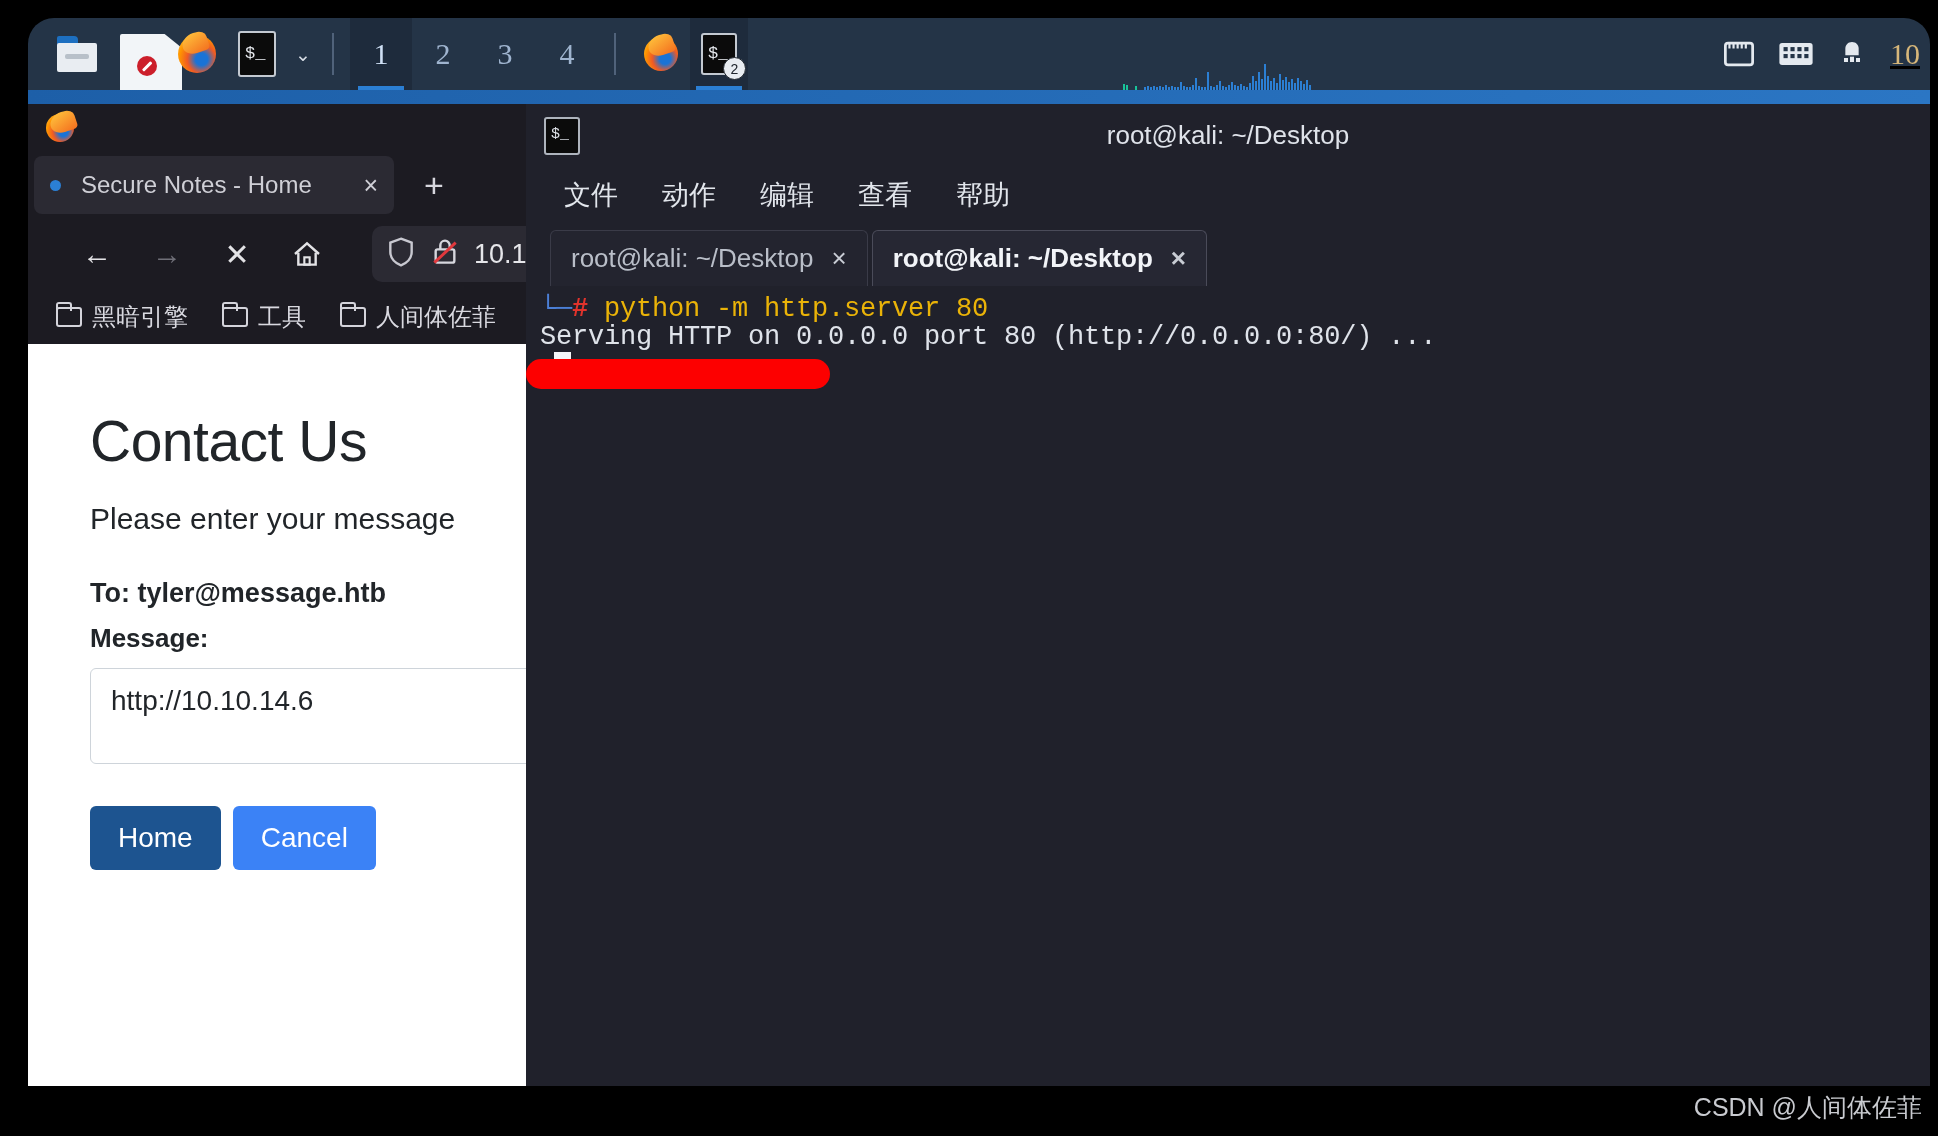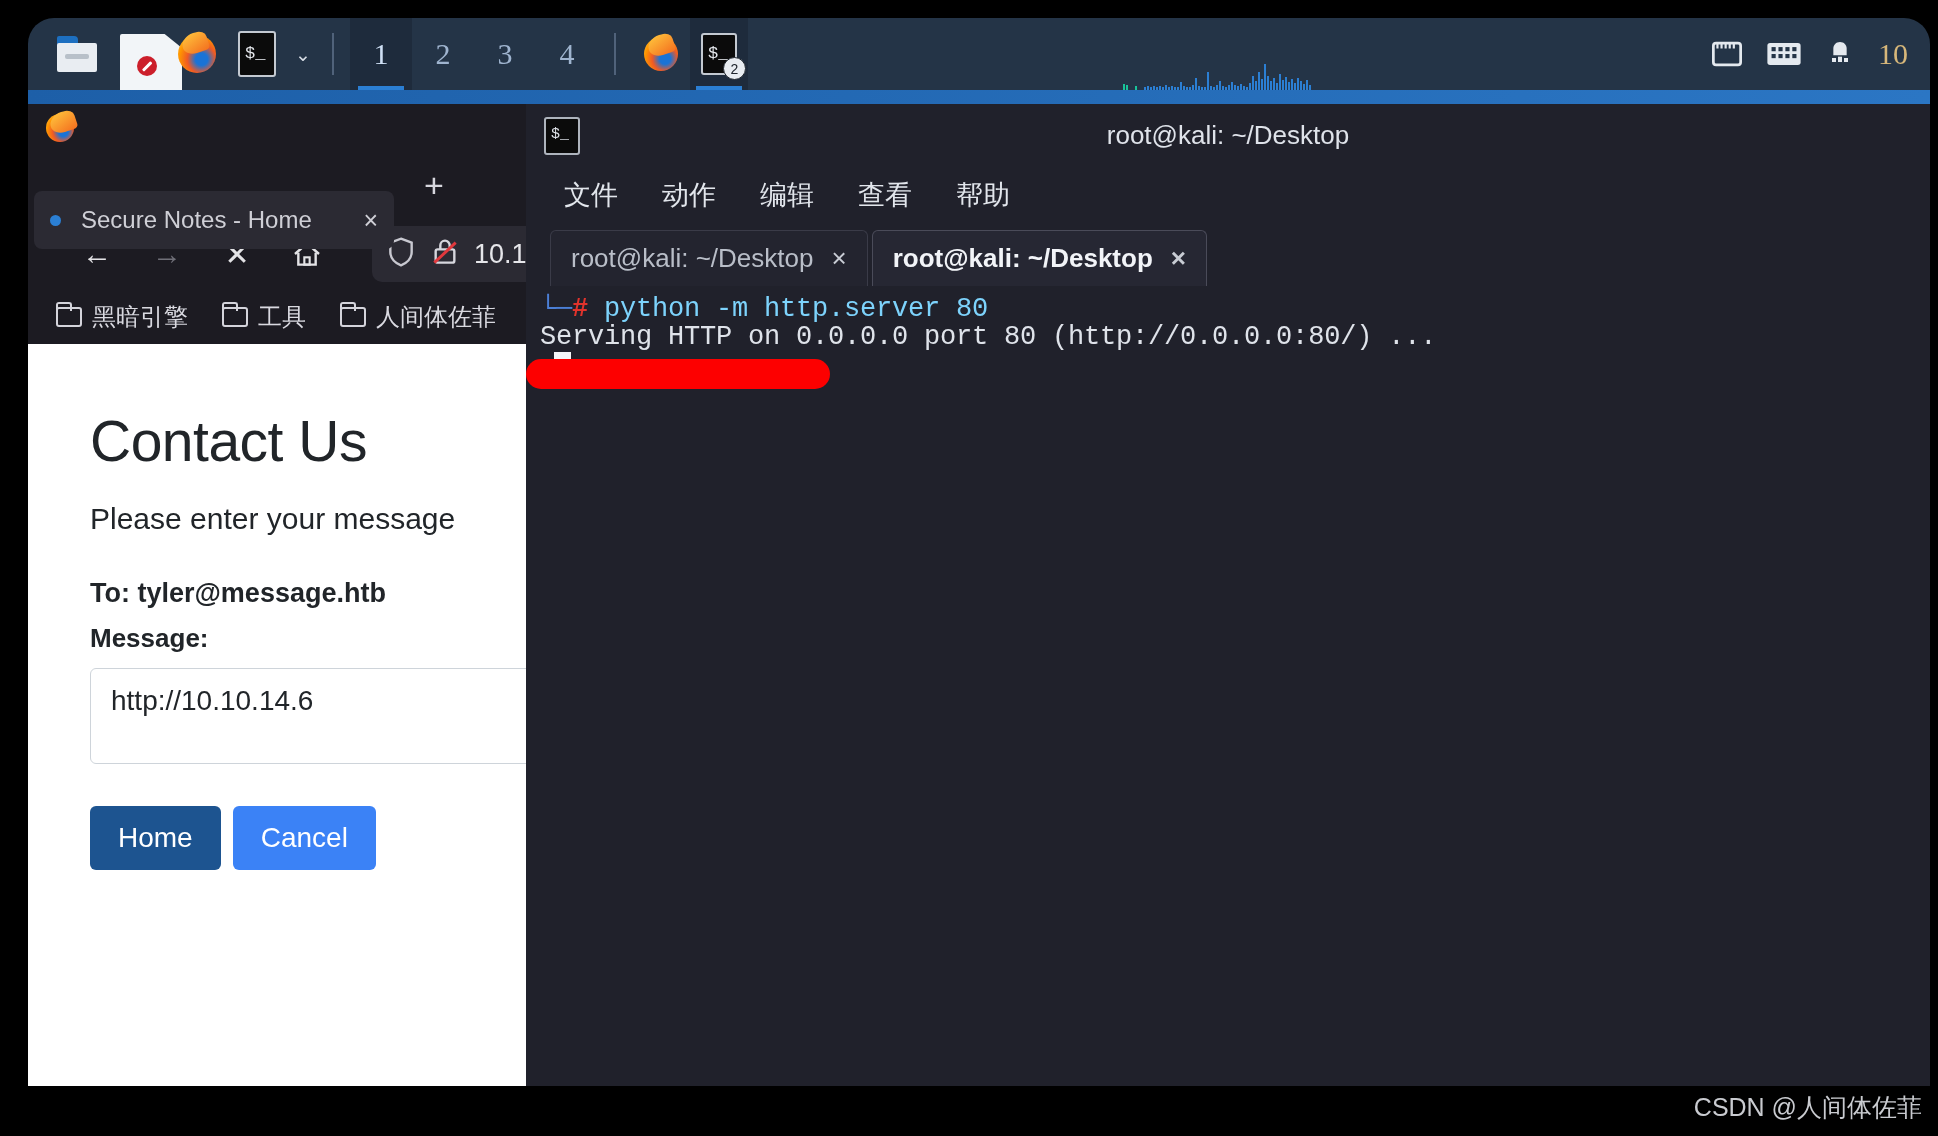--- a/index.html
+++ b/index.html
@@ -96,21 +96,21 @@
   }
   .term-badge {
     position: absolute; right: 2px; bottom: 10px;
     width: 23px; height: 23px; border-radius: 50%;
     background: #e8ecf1; color: #20262e; font-size: 14px;
     display: flex; align-items: center; justify-content: center;
     border: 1.5px solid #20262e;
   }
   .tb-right {
     margin-left: auto; display: flex; align-items: center; height: 100%;
-    padding-right: 22px; gap: 22px;
+    padding-right: 10px; gap: 22px; text-decoration: underline;
   }
   .tray-ico { color: #e4e9ef; display: flex; align-items: center; }
   .tray-clock { color: #d7b77a; font-family: "Liberation Serif", serif; font-size: 30px; }
   
   .cpugraph { position: absolute; left: 1095px; bottom: 0px; width: 260px; height: 30px; display:flex; align-items:flex-end; gap:1px; }
   .cpugraph i { display:block; width:2px; background:#2b7fd4; }
   .cpugraph i.g { background:#18c39a; }
 
   
   .deskstrip {
@@ -126,21 +126,21 @@
   .ff-titlebar { height: 48px; position: relative; }
   .ff-ttl-icon { position: absolute; left: 18px; top: 10px; width: 28px; height: 28px; }
   .ff-ttl-text {
     position: absolute; left: 740px; top: 8px;
     font-size: 25px; color: #26262e; white-space: nowrap;
   }
   .ff-tabstrip { height: 66px; position: relative; padding-left: 6px; }
   .ff-tab {
     position: absolute; left: 6px; top: 4px; width: 360px; height: 58px;
     background: #2b2a33; border-radius: 8px;
-    display: flex; align-items: center; padding: 0 16px; margin-top: 35px;
+    display: flex; align-items: center; padding: 0 16px;
   }
   .ff-tab .dot { width: 11px; height: 11px; border-radius: 50%; background: #2b7fd4; margin-right: 20px; flex: none; }
   .ff-tab .ttl { color: #cfcfd6; font-size: 24px; flex: 1; white-space: nowrap; overflow: hidden; }
   .ff-tab .cls { color: #cfcfd6; font-size: 25px; margin-left: 10px; }
   .ff-newtab {
     position: absolute; left: 396px; top: 16px;
     color: #d6d6dd; font-size: 34px; line-height: 34px;
   }
   .ff-navbar { height: 72px; display: flex; align-items: center; padding-left: 40px; }
   .nav-btn {
@@ -218,21 +218,21 @@
   .term-body {
     background: #20212b; padding: 10px 0 0 14px;
     font-family: "Liberation Mono", monospace; font-size: 27px; line-height: 1.03;
     position: relative; height: 804px;
   }
   .tl { white-space: pre; color: #e8ebf0; letter-spacing: -0.2px; }
   .c-red { color: #e1332c; }
   .c-blue { color: #4b7fd6; }
   .c-bold { font-weight: bold; }
   .c-white { color: #f3f5f8; }
-  .c-cyan { color: #7dd3fc; }
+  .c-cyan { color: #eab308; }
   .c-gray { color: #dfe3ea; }
   .cursor {
     display: inline-block; width: 17px; height: 26px; background: #f4f6f9;
     vertical-align: -4px; margin-left: 14px;
   }
   .redaction {
     position: absolute; left: 526px; top: 359px;
     width: 304px; height: 30px; background: #fd0000; border-radius: 15px; z-index: 9;
   }
 

